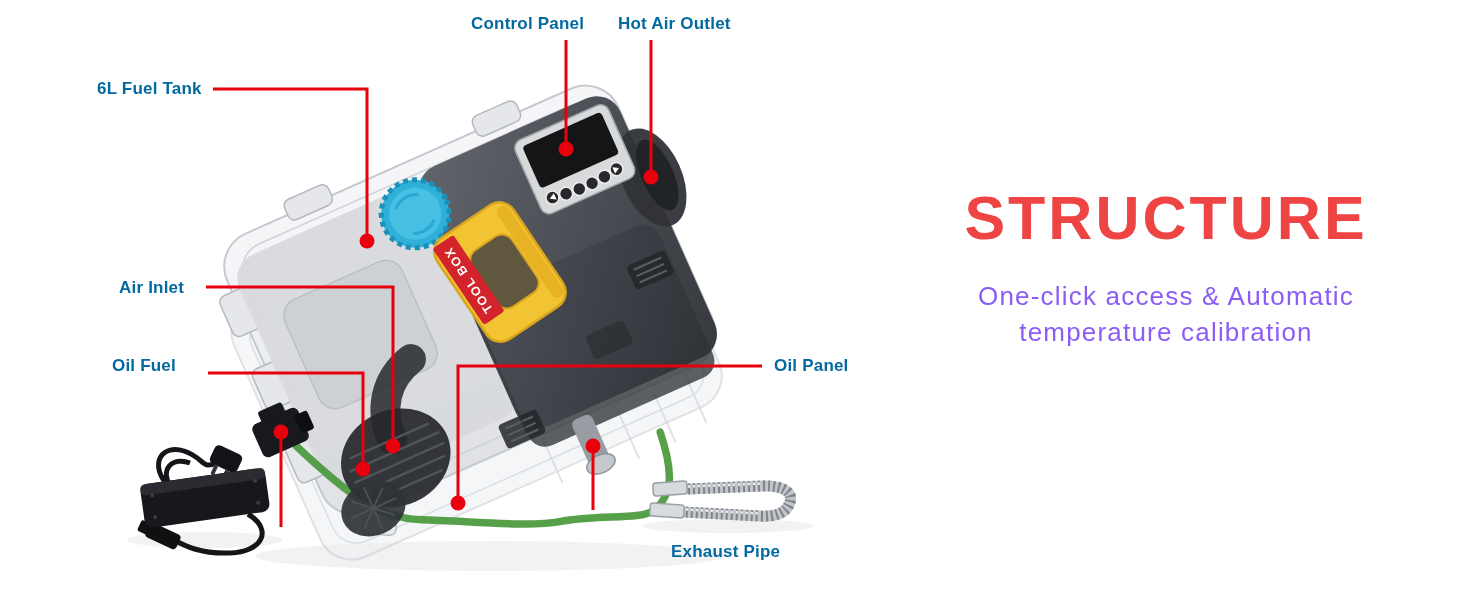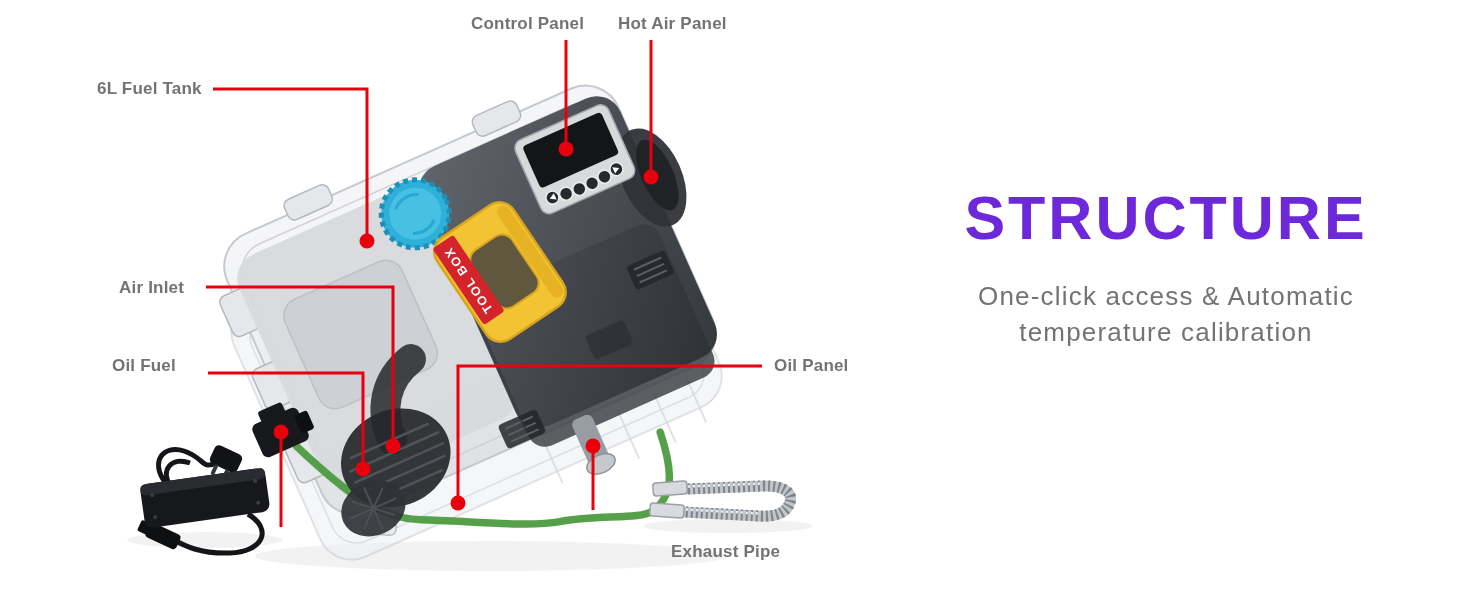--- a/index.html
+++ b/index.html
@@ -3,33 +3,33 @@
 <meta charset="utf-8">
 <style>
   html,body{margin:0;padding:0;background:#ffffff;}
   .canvas{
     position:relative;width:1464px;height:600px;background:#ffffff;overflow:hidden;
     font-family:"Liberation Sans", sans-serif;
   }
   .art{position:absolute;left:0;top:0;width:1464px;height:600px;}
   .callout-label{
     position:absolute;font-weight:700;font-size:17px;line-height:20px;
-    color:#737373;letter-spacing:.2px;white-space:nowrap;
+    color:#0369a1;letter-spacing:.2px;white-space:nowrap;
   }
   .lbl-control-panel{left:471px;top:14px;}
   .lbl-hot-air-outlet{left:618px;top:14px;}
   .lbl-fuel-tank{left:97px;top:79px;}
   .lbl-air-inlet{left:119px;top:278px;}
   .lbl-oil-pump{left:112px;top:356px;}
   .lbl-oil-pipe{left:774px;top:356px;}
   .lbl-ac-dc{left:92px;top:553px;}
   .lbl-exhaust-pipe{left:671px;top:542px;text-align:center;}
   .right-text{position:absolute;left:928px;top:186px;width:476px;text-align:center;}
-  .title{font-size:61px;font-weight:700;letter-spacing:3px;line-height:64px;color:#6d28d9;}
-  .subtitle{margin-top:28px;font-size:26px;font-weight:400;line-height:36px;color:#737373;letter-spacing:1.2px;}
+  .title{font-size:61px;font-weight:700;letter-spacing:3px;line-height:64px;color:#ef4444;}
+  .subtitle{margin-top:28px;font-size:26px;font-weight:400;line-height:36px;color:#8b5cf6;letter-spacing:1.2px;}
 </style>
 </head>
 <body>
 
 <div class="canvas">
 
   <svg class="art" viewBox="0 0 1464 600" aria-hidden="true">
     <defs>
       <linearGradient id="gDark" x1="0" y1="0" x2="1" y2="1">
         <stop offset="0" stop-color="#585c63"></stop>
@@ -195,21 +195,21 @@
       <circle cx="367" cy="241" r="7.5"></circle>
       <circle cx="393" cy="446" r="7.5"></circle>
       <circle cx="363" cy="469" r="7.5"></circle>
       <circle cx="458" cy="503" r="7.5"></circle>
       <circle cx="281" cy="432" r="7.5"></circle>
       <circle cx="593" cy="446" r="7.5"></circle>
     </g>
   </svg>
 
   <div class="callout-label lbl-control-panel">Control Panel</div>
-  <div class="callout-label lbl-hot-air-outlet">Hot Air Panel</div>
+  <div class="callout-label lbl-hot-air-outlet">Hot Air Outlet</div>
   <div class="callout-label lbl-fuel-tank">6L Fuel Tank</div>
   <div class="callout-label lbl-air-inlet">Air Inlet</div>
   <div class="callout-label lbl-oil-pump">Oil Fuel</div>
   <div class="callout-label lbl-oil-pipe">Oil Panel</div>
   <div class="callout-label lbl-exhaust-pipe">Exhaust Pipe</div>
 
   <div class="right-text">
     <div class="title">
       <div>STRUCTURE</div>
     </div>

